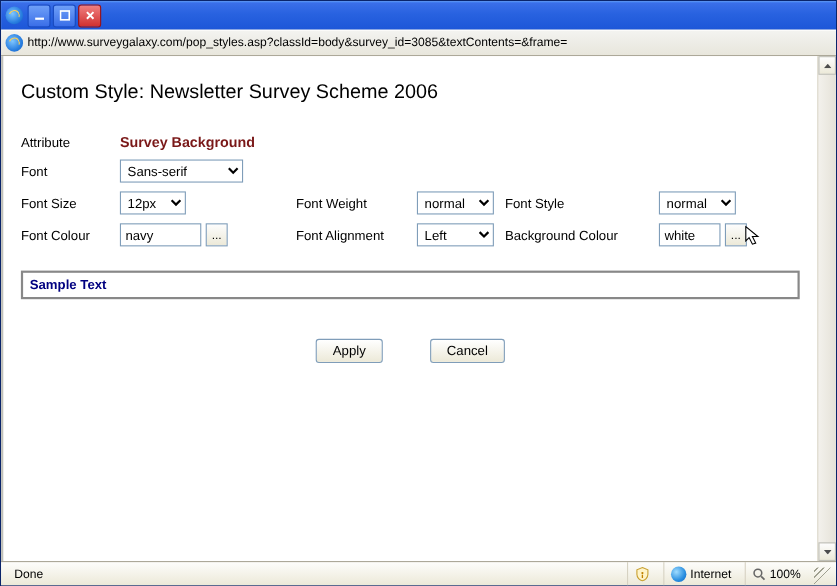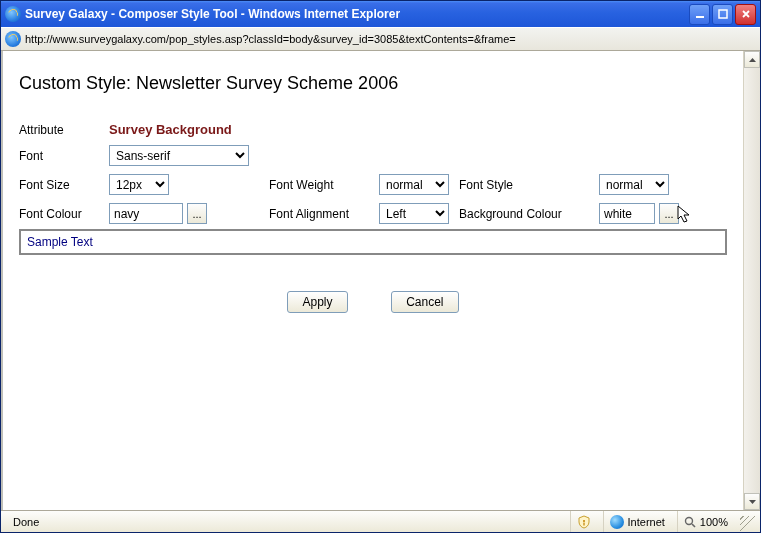--- a/index.html
+++ b/index.html
@@ -122,27 +122,28 @@
   .inline { display:flex; align-items:flex-end; gap:4px; }
   .dotbtn {
     width: 20px; height: 21px;
     border: 1px solid #7f9db9;
     background: linear-gradient(to bottom,#fdfdfd,#ece9d8);
     display:flex; align-items:center; justify-content:center;
     font-size:11px;
   }
 
   .sample-box {
-    margin-top: 5px;
+    margin-top: 22px;
     border: 2px solid #888;
     padding: 4px 6px;
     font-family: sans-serif;
     font-size: 12px;
     color: navy;
     background: white;
+    font-weight: bold;
   }
 
   .btnrow { text-align:center; margin-top: 36px; }
   button.xpbtn {
     font-family: Arial, sans-serif; font-size:12px;
     padding: 3px 14px;
     border: 1px solid #7f9db9;
     border-radius: 3px;
     background: linear-gradient(to bottom, #ffffff 0%, #ece9d8 100%);
     margin: 0 20px;
@@ -175,21 +176,20 @@
       linear-gradient(135deg, transparent 2px, #a0a090 2px, #a0a090 3px, transparent 3px);
   }
 </style>
 </head>
 <body>
 
 <div class="window">
 
   <div class="titlebar">
     <div class="ie-icon"></div>
-    <div class="title-text">Survey Galaxy - Composer Style Tool - Windows Internet Explorer</div>
     <div class="winbtns">
       <div class="winbtn">
         <svg width="10" height="10">
             <rect x="1" y="7" width="8" height="2" fill="#fff"></rect>
           </svg>
       </div>
       <div class="winbtn">
         <svg width="10" height="10">
             <rect x="1" y="1" width="8" height="8" fill="none" stroke="#fff" stroke-width="1.5"></rect>
           </svg>
@@ -212,21 +212,21 @@
 
       <h1 class="page-title">Custom Style: Newsletter Survey Scheme 2006</h1>
 
       <div class="form-grid">
 
         <div class="attr-label">Attribute</div>
         <div class="attr-value" style="grid-column: 2 / span 5">Survey Background</div>
 
         <div class="attr-label">Font</div>
         <div style="grid-column: 2 / span 5">
-          <select class="combo" style="width:140px">
+          <select class="combo" style="width:112px">
             <option>Sans-serif</option>
           </select>
         </div>
 
         <div class="attr-label">Font Size</div>
         <div>
           <select class="combo" style="width:60px">
             <option>12px</option>
           </select>
         </div>

